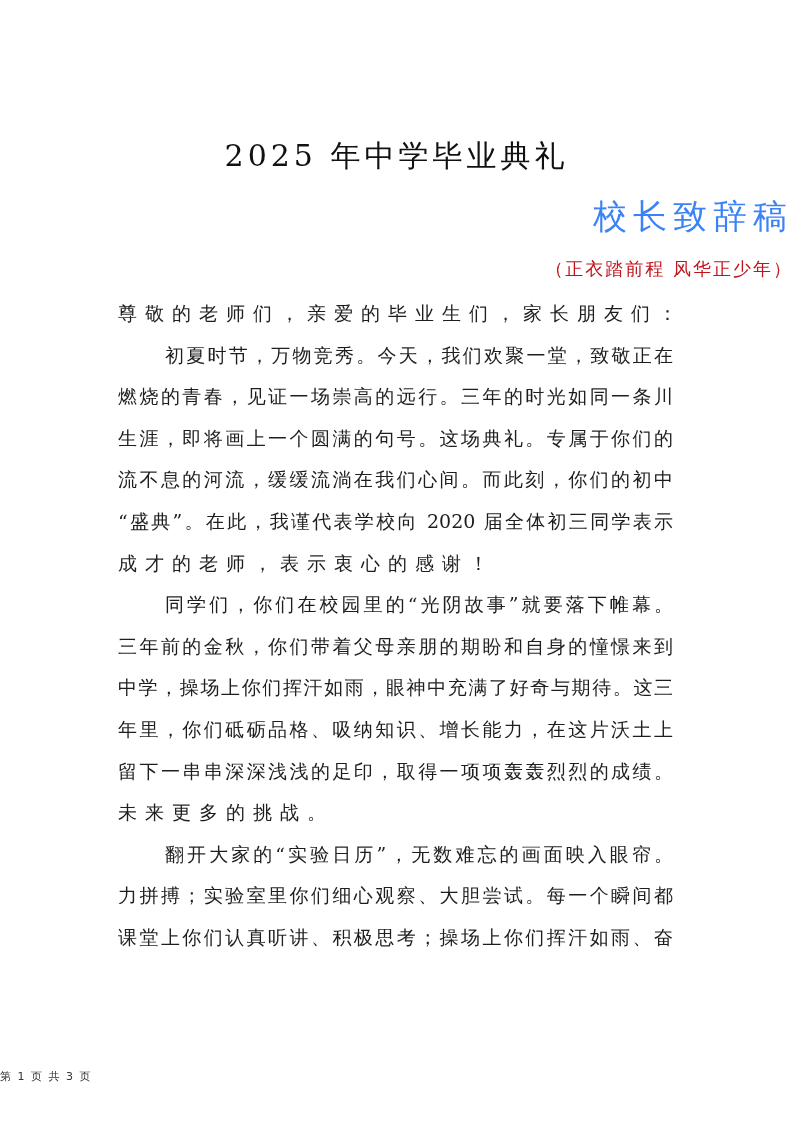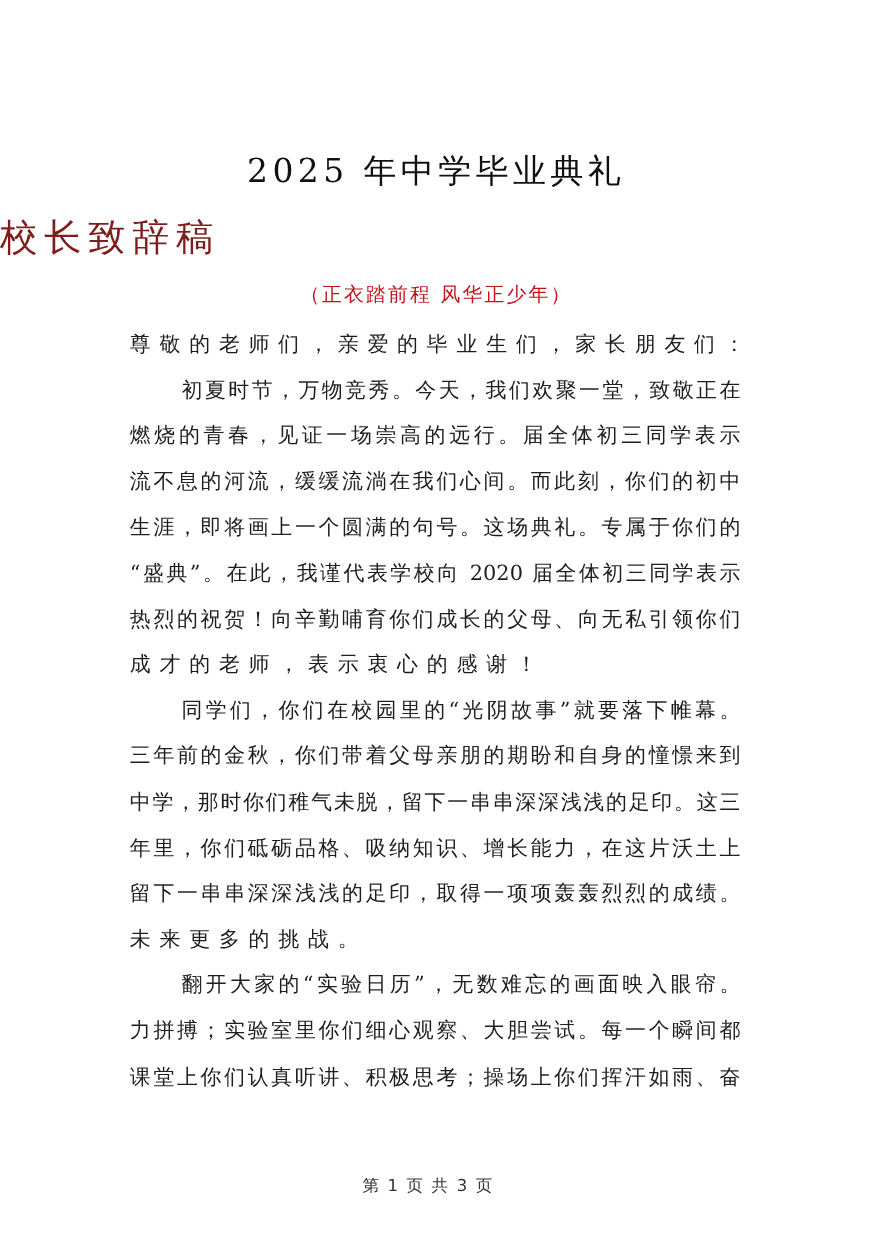--- a/index.html
+++ b/index.html
@@ -30,31 +30,31 @@
       text-align: center;
       font-size: 30px;
       letter-spacing: 4px;
       color: #111111;
       line-height: 44px;
     }
     .title-sub {
       position: absolute;
       left: 0; right: 0;
       top: 164px;
-      text-align: left;
+      text-align: right;
       font-size: 34px;
       letter-spacing: 6px;
-      color: #7f1d1d;
+      color: #3b82f6;
       line-height: 48px;
     }
     .title-motto {
       position: absolute;
       left: 0; right: 0;
       top: 227px;
-      text-align: center;
+      text-align: right;
       font-size: 18px;
       letter-spacing: 2px;
       color: #c0141c;
       line-height: 28px;
     }
     .body-text {
       position: absolute;
       left: 118px;
       top: 268px;
       width: 555px;
@@ -74,47 +74,46 @@
       text-align-last: left;
       letter-spacing: 8px;
     }
     .line.indent {
       padding-left: 47px;
     }
     .footer {
       position: absolute;
       left: 0; right: 16px;
       top: 1041px;
-      text-align: center;
+      text-align: left;
       font-family: "DejaVu Sans", "Liberation Sans", sans-serif;
-      font-size: 15px;
+      font-size: 11px;
       color: #333333;
       word-spacing: 3px;
     }
   </style>
 </head>
 <body>
 
 <div class="page">
   <div class="title-main">2025 年中学毕业典礼</div>
   <div class="title-sub">校长致辞稿</div>
   <div class="title-motto">（正衣踏前程 风华正少年）</div>
 
   <div class="body-text">
     <div class="line short">尊敬的老师们，亲爱的毕业生们，家长朋友们：</div>
     <div class="line indent">初夏时节，万物竞秀。今天，我们欢聚一堂，致敬正在</div>
-    <div class="line">燃烧的青春，见证一场崇高的远行。届全体初三同学表示</div>
+    <div class="line">燃烧的青春，见证一场崇高的远行。三年的时光如同一条川</div>
+    <div class="line">生涯，即将画上一个圆满的句号。这场典礼。专属于你们的</div>
     <div class="line">流不息的河流，缓缓流淌在我们心间。而此刻，你们的初中</div>
-    <div class="line">生涯，即将画上一个圆满的句号。这场典礼。专属于你们的</div>
     <div class="line">“盛典”。在此，我谨代表学校向 2020 届全体初三同学表示</div>
-    <div class="line">热烈的祝贺！向辛勤哺育你们成长的父母、向无私引领你们</div>
     <div class="line short">成才的老师，表示衷心的感谢！</div>
     <div class="line indent">同学们，你们在校园里的“光阴故事”就要落下帷幕。</div>
     <div class="line">三年前的金秋，你们带着父母亲朋的期盼和自身的憧憬来到</div>
-    <div class="line">中学，那时你们稚气未脱，留下一串串深深浅浅的足印。这三</div>
+    <div class="line">中学，操场上你们挥汗如雨，眼神中充满了好奇与期待。这三</div>
     <div class="line">年里，你们砥砺品格、吸纳知识、增长能力，在这片沃土上</div>
     <div class="line">留下一串串深深浅浅的足印，取得一项项轰轰烈烈的成绩。</div>
     <div class="line short">未来更多的挑战。</div>
     <div class="line indent">翻开大家的“实验日历”，无数难忘的画面映入眼帘。</div>
     <div class="line">力拼搏；实验室里你们细心观察、大胆尝试。每一个瞬间都</div>
     <div class="line">课堂上你们认真听讲、积极思考；操场上你们挥汗如雨、奋</div>
   </div>
 
   <div class="footer">第 1 页 共 3 页</div>
 </div>

